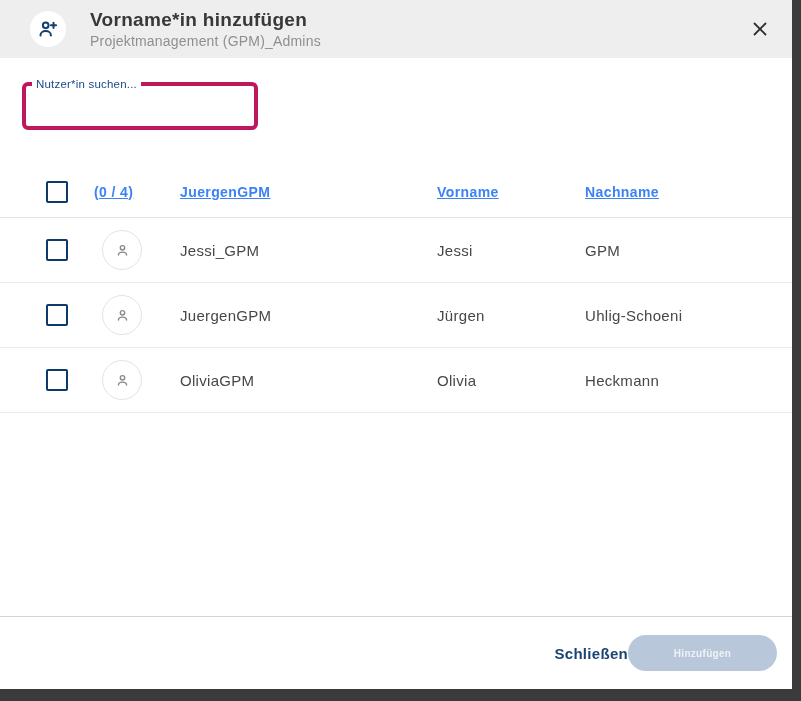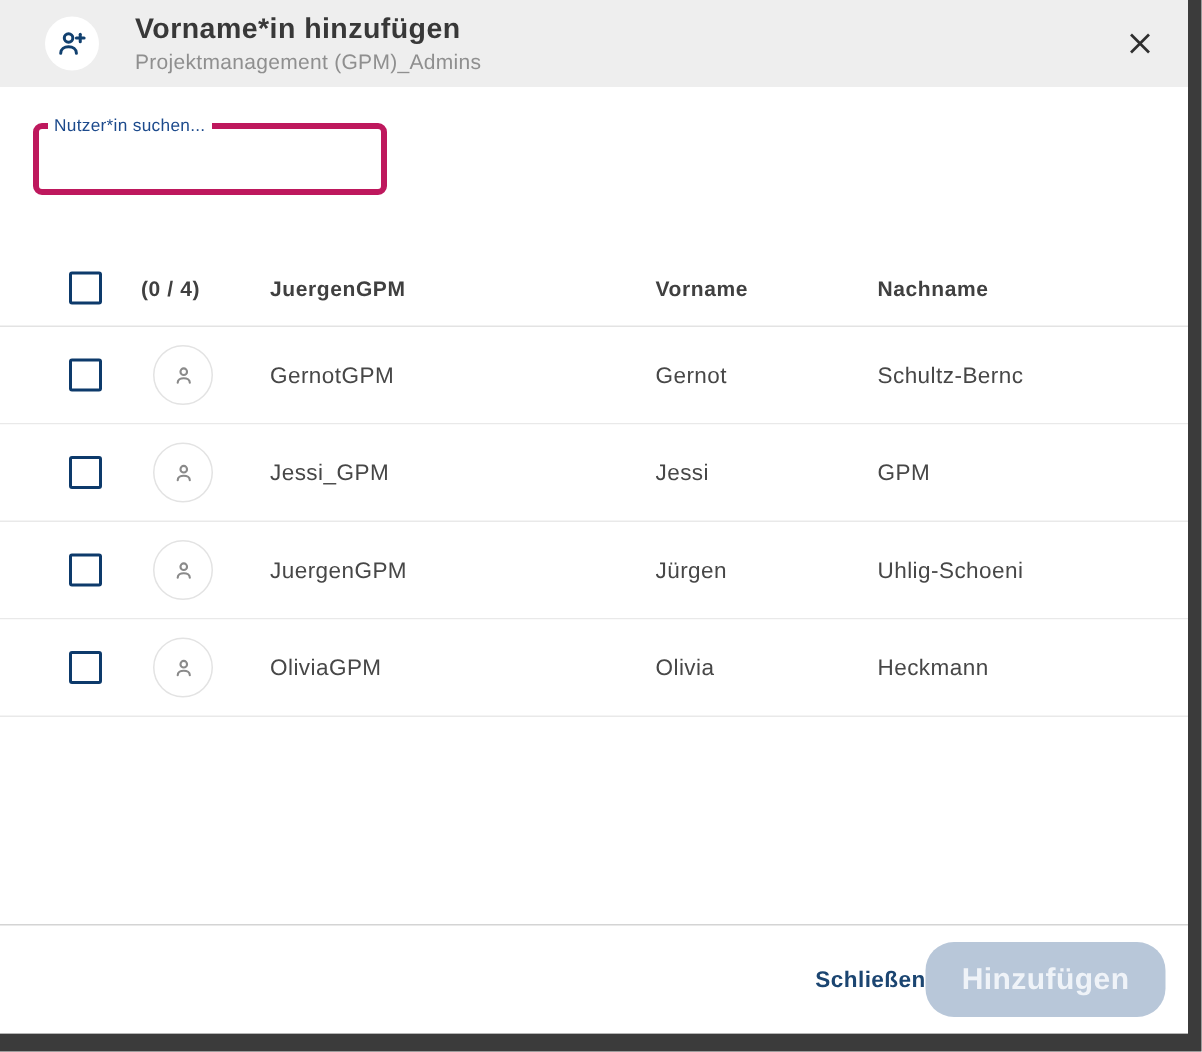--- a/index.html
+++ b/index.html
@@ -74,22 +74,23 @@
     display: grid;
     grid-template-columns: 56px 78px 257px 148px 1fr;
     align-items: center;
     padding-left: 46px;
   }
   .thead {
     height: 52px;
     border-bottom: 1px solid #e3e3e3;
   }
   .th, .count {
-    font-size: 14px; font-weight: 700; color: #404040;
+    font-size: 14px; font-weight: 700; color: #3b82f6;
     letter-spacing: 0.4px;
+    text-decoration: underline;
   }
   .count { margin-left: -8px; }
   .row {
     height: 65px;
     border-bottom: 1px solid #e9e9e9;
     background: #fff;
   }
   .td {
     font-size: 15px; color: #474747; letter-spacing: 0.3px;
     white-space: nowrap; overflow: hidden;
@@ -115,25 +116,25 @@
     display: flex; align-items: center; justify-content: flex-end;
     padding-right: 15px;
   }
   .btn-text {
     background: none; border: none; cursor: pointer;
     font-family: "Liberation Sans", sans-serif;
     font-size: 15px; font-weight: 700; color: #1b4571;
     letter-spacing: 0.3px;
   }
   .btn-pill {
-    min-width: 149px; height: 50px; border: none;
+    min-width: 149px; height: 36px; border: none;
     border-radius: 19px;
     background: #b8c7d9; color: #eff3f8;
     font-family: "Liberation Sans", sans-serif;
-    font-size: 20px; font-weight: 700; letter-spacing: 0.3px;
+    font-size: 10px; font-weight: 700; letter-spacing: 0.3px;
     padding: 0 24px;
   }
 </style>
 </head>
 <body>
 
 <div class="screen">
   <div class="dialog">
 
     <div class="dialog-header">
@@ -166,32 +167,20 @@
 
     <div class="user-table">
       <div class="trow thead">
         <span class="cb"></span>
         <span class="count">(0 / 4)</span>
         <span class="th">JuergenGPM</span>
         <span class="th">Vorname</span>
         <span class="th">Nachname</span>
       </div>
       <div id="rows">
-      <div class="trow row">
-        <span class="cb"></span>
-        <span class="avatar">
-          <svg width="17" height="17" viewBox="0 0 24 24" fill="none" stroke="#8a8a8a" stroke-width="2">
-            <circle cx="12" cy="8.2" r="3.1"></circle>
-            <path d="M6.3 18.5c0-2.6 2.5-4.2 5.7-4.2s5.7 1.6 5.7 4.2" stroke-linecap="round"></path>
-          </svg>
-        </span>
-        <span class="td">GernotGPM</span>
-        <span class="td">Gernot</span>
-        <span class="td">Schultz-Bernc</span>
-      </div>
 
       <div class="trow row">
         <span class="cb"></span>
         <span class="avatar">
           <svg width="17" height="17" viewBox="0 0 24 24" fill="none" stroke="#8a8a8a" stroke-width="2">
             <circle cx="12" cy="8.2" r="3.1"></circle>
             <path d="M6.3 18.5c0-2.6 2.5-4.2 5.7-4.2s5.7 1.6 5.7 4.2" stroke-linecap="round"></path>
           </svg>
         </span>
         <span class="td">Jessi_GPM</span>

